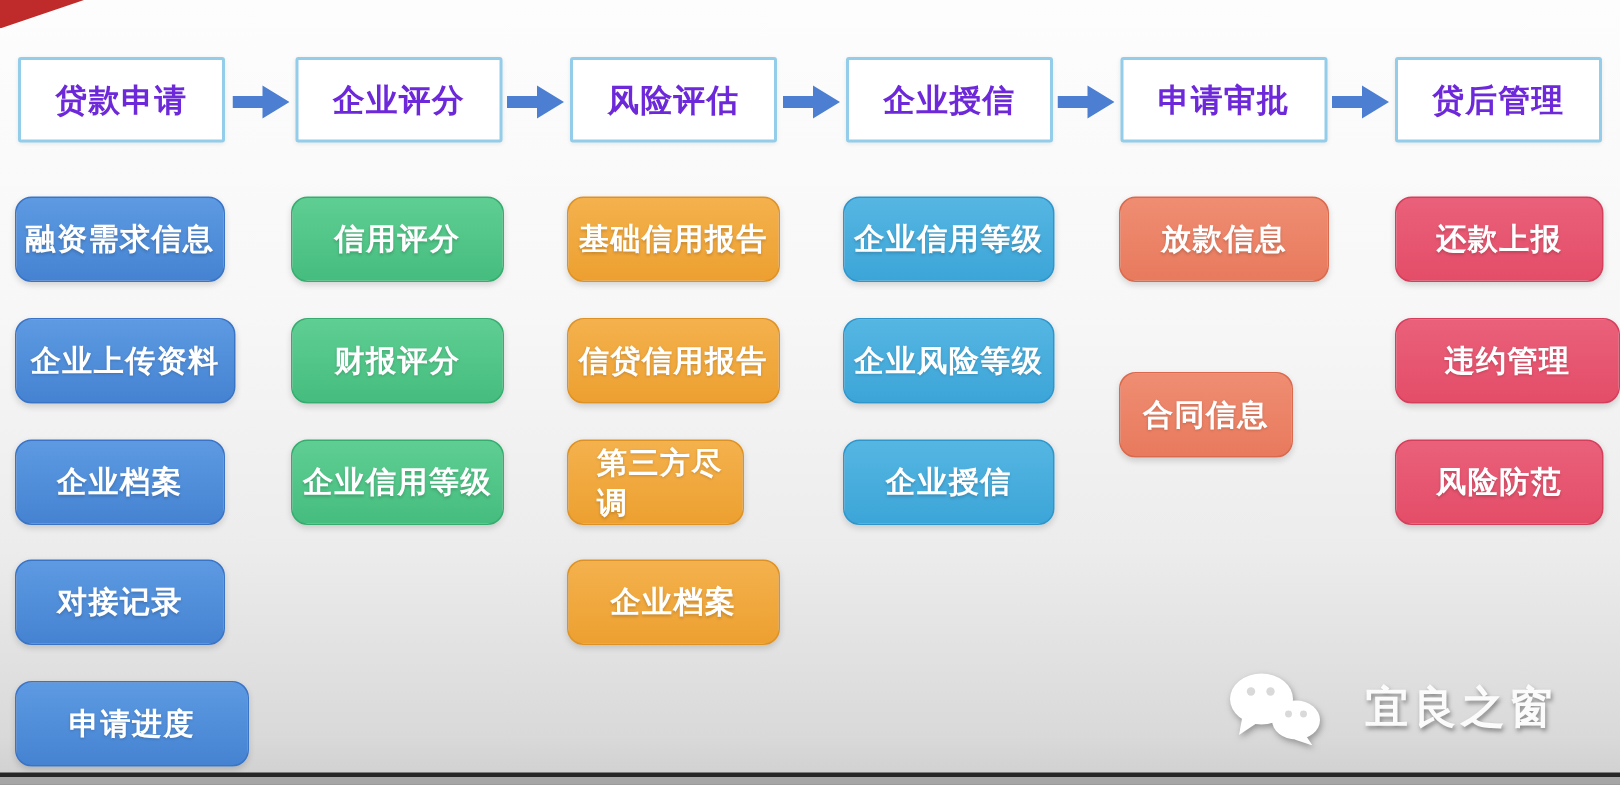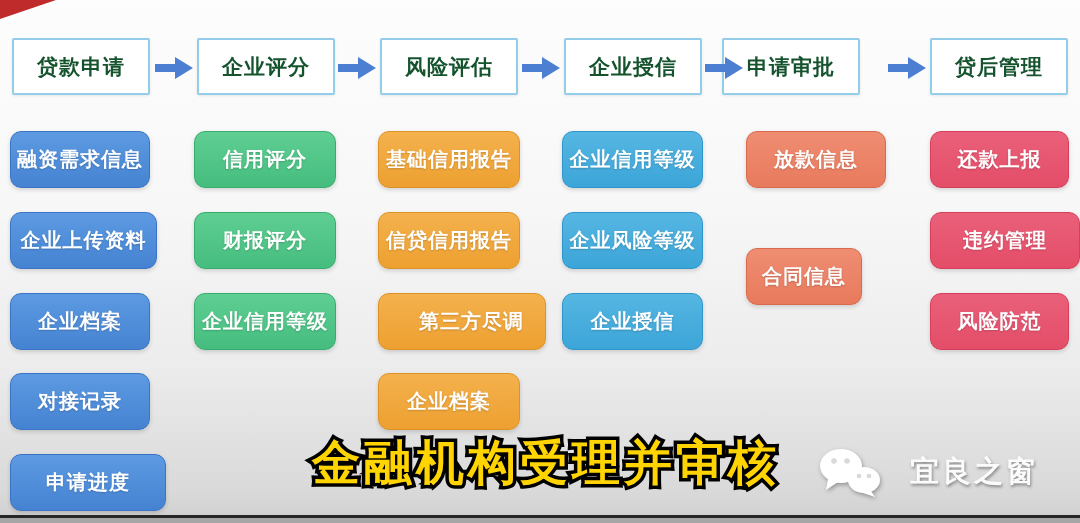--- a/index.html
+++ b/index.html
@@ -10,21 +10,21 @@
   }
   .corner-ribbon{
     position:absolute;left:0;top:0;width:56px;height:19px;
     background:#bf2b2b;clip-path:polygon(0 0,100% 0,0 100%);
   }
   
   .step{
     position:absolute;top:38px;width:138px;height:57px;
     background:#ffffff;border:2px solid #93cde9;border-radius:2px;
     box-sizing:border-box;display:flex;align-items:center;justify-content:center;
-    font-size:21px;font-weight:700;color:#14532d;letter-spacing:1px;
+    font-size:21px;font-weight:700;color:#6d28d9;letter-spacing:1px;
     box-shadow:0 1px 3px rgba(0,0,0,0.08);
   }
   .arrow{position:absolute;top:56px;width:38px;height:24px;}
   
   .pill{
     position:absolute;height:57px;border-radius:11px;box-sizing:border-box;
     display:flex;align-items:center;justify-content:center;
     color:#ffffff;font-size:20px;font-weight:700;letter-spacing:1px;
     text-shadow:0 1px 2px rgba(0,0,0,0.18);
     box-shadow:0 2px 4px rgba(0,0,0,0.15);
@@ -51,21 +51,21 @@
 <body>
 
 <div class="stage">
 
   <div class="corner-ribbon"></div>
 
   <div class="step" style="left:12px">贷款申请</div>
   <div class="step" style="left:197px">企业评分</div>
   <div class="step" style="left:380px">风险评估</div>
   <div class="step" style="left:564px">企业授信</div>
-  <div class="step" style="left:722px">申请审批</div>
+  <div class="step" style="left:747px">申请审批</div>
   <div class="step" style="left:930px">贷后管理</div>
 
   <svg class="arrow" style="left:155px" viewBox="0 0 38 24">
       <polygon points="0,8 20,8 20,1 38,12 20,23 20,16 0,16" fill="#4c7fd2"></polygon>
     </svg>
   <svg class="arrow" style="left:338px" viewBox="0 0 38 24">
       <polygon points="0,8 20,8 20,1 38,12 20,23 20,16 0,16" fill="#4c7fd2"></polygon>
     </svg>
   <svg class="arrow" style="left:522px" viewBox="0 0 38 24">
       <polygon points="0,8 20,8 20,1 38,12 20,23 20,16 0,16" fill="#4c7fd2"></polygon>
@@ -81,33 +81,32 @@
       <div class="pill" style="left: 10px; width: 140px; top: 131px; background: linear-gradient(rgb(93, 154, 226), rgb(69, 131, 210)); border: 1px solid rgb(58, 116, 198);">融资需求信息</div>
       <div class="pill" style="left: 10px; width: 147px; top: 212px; background: linear-gradient(rgb(93, 154, 226), rgb(69, 131, 210)); border: 1px solid rgb(58, 116, 198);">企业上传资料</div>
       <div class="pill" style="left: 10px; width: 140px; top: 293px; background: linear-gradient(rgb(93, 154, 226), rgb(69, 131, 210)); border: 1px solid rgb(58, 116, 198);">企业档案</div>
       <div class="pill" style="left: 10px; width: 140px; top: 373px; background: linear-gradient(rgb(93, 154, 226), rgb(69, 131, 210)); border: 1px solid rgb(58, 116, 198);">对接记录</div>
       <div class="pill" style="left: 10px; width: 156px; top: 454px; background: linear-gradient(rgb(93, 154, 226), rgb(69, 131, 210)); border: 1px solid rgb(58, 116, 198);">申请进度</div>
       <div class="pill" style="left: 194px; width: 142px; top: 131px; background: linear-gradient(rgb(95, 206, 147), rgb(69, 189, 126)); border: 1px solid rgb(54, 173, 111);">信用评分</div>
       <div class="pill" style="left: 194px; width: 142px; top: 212px; background: linear-gradient(rgb(95, 206, 147), rgb(69, 189, 126)); border: 1px solid rgb(54, 173, 111);">财报评分</div>
       <div class="pill" style="left: 194px; width: 142px; top: 293px; background: linear-gradient(rgb(95, 206, 147), rgb(69, 189, 126)); border: 1px solid rgb(54, 173, 111);">企业信用等级</div>
       <div class="pill" style="left: 378px; width: 142px; top: 131px; background: linear-gradient(rgb(244, 177, 77), rgb(237, 160, 48)); border: 1px solid rgb(221, 146, 38);">基础信用报告</div>
       <div class="pill" style="left: 378px; width: 142px; top: 212px; background: linear-gradient(rgb(244, 177, 77), rgb(237, 160, 48)); border: 1px solid rgb(221, 146, 38);">信贷信用报告</div>
-      <div class="pill" style="left: 378px; width: 168px; top: 293px; background: linear-gradient(rgb(244, 177, 77), rgb(237, 160, 48)); border: 1px solid rgb(221, 146, 38); padding-left: 19px;">第三方尽调</div>
+      <div class="pill" style="left: 378px; width: 118px; top: 293px; background: linear-gradient(rgb(244, 177, 77), rgb(237, 160, 48)); border: 1px solid rgb(221, 146, 38); padding-left: 19px;">第三方尽调</div>
       <div class="pill" style="left: 378px; width: 142px; top: 373px; background: linear-gradient(rgb(244, 177, 77), rgb(237, 160, 48)); border: 1px solid rgb(221, 146, 38);">企业档案</div>
       <div class="pill" style="left: 562px; width: 141px; top: 131px; background: linear-gradient(rgb(85, 182, 226), rgb(60, 165, 216)); border: 1px solid rgb(47, 150, 204);">企业信用等级</div>
       <div class="pill" style="left: 562px; width: 141px; top: 212px; background: linear-gradient(rgb(85, 182, 226), rgb(60, 165, 216)); border: 1px solid rgb(47, 150, 204);">企业风险等级</div>
       <div class="pill" style="left: 562px; width: 141px; top: 293px; background: linear-gradient(rgb(85, 182, 226), rgb(60, 165, 216)); border: 1px solid rgb(47, 150, 204);">企业授信</div>
       <div class="pill" style="left: 746px; width: 140px; top: 131px; background: linear-gradient(rgb(239, 141, 114), rgb(232, 122, 93)); border: 1px solid rgb(217, 106, 78);">放款信息</div>
       <div class="pill" style="left: 746px; width: 116px; top: 212px; background: linear-gradient(rgb(239, 141, 114), rgb(232, 122, 93)); border: 1px solid rgb(217, 106, 78); margin-top: 36px;">合同信息</div>
       <div class="pill" style="left: 930px; width: 139px; top: 131px; background: linear-gradient(rgb(234, 96, 122), rgb(228, 77, 104)); border: 1px solid rgb(212, 63, 92);">还款上报</div>
       <div class="pill" style="left: 930px; width: 150px; top: 212px; background: linear-gradient(rgb(234, 96, 122), rgb(228, 77, 104)); border: 1px solid rgb(212, 63, 92);">违约管理</div>
       <div class="pill" style="left: 930px; width: 139px; top: 293px; background: linear-gradient(rgb(234, 96, 122), rgb(228, 77, 104)); border: 1px solid rgb(212, 63, 92);">风险防范</div>
     </div>
 
-  <div class="caption" style="color: rgb(255, 212, 0); -webkit-text-stroke-color: rgb(0, 0, 0);">金融机构受理并审核</div>
 
   <div class="watermark">
     <svg class="wechat-icon" viewBox="0 0 66 50">
       <ellipse cx="25" cy="19" rx="21" ry="17" fill="#ffffff"></ellipse>
       <polygon points="12,32 10,43 22,35" fill="#ffffff"></polygon>
       <circle cx="18" cy="14" r="2.8" fill="#d9d9d9"></circle>
       <circle cx="31" cy="14" r="2.8" fill="#d9d9d9"></circle>
       <ellipse cx="48" cy="33" rx="16" ry="13" fill="#ffffff"></ellipse>
       <polygon points="55,44 59,50 47,46" fill="#ffffff"></polygon>
       <circle cx="43" cy="29" r="2.3" fill="#d9d9d9"></circle>

